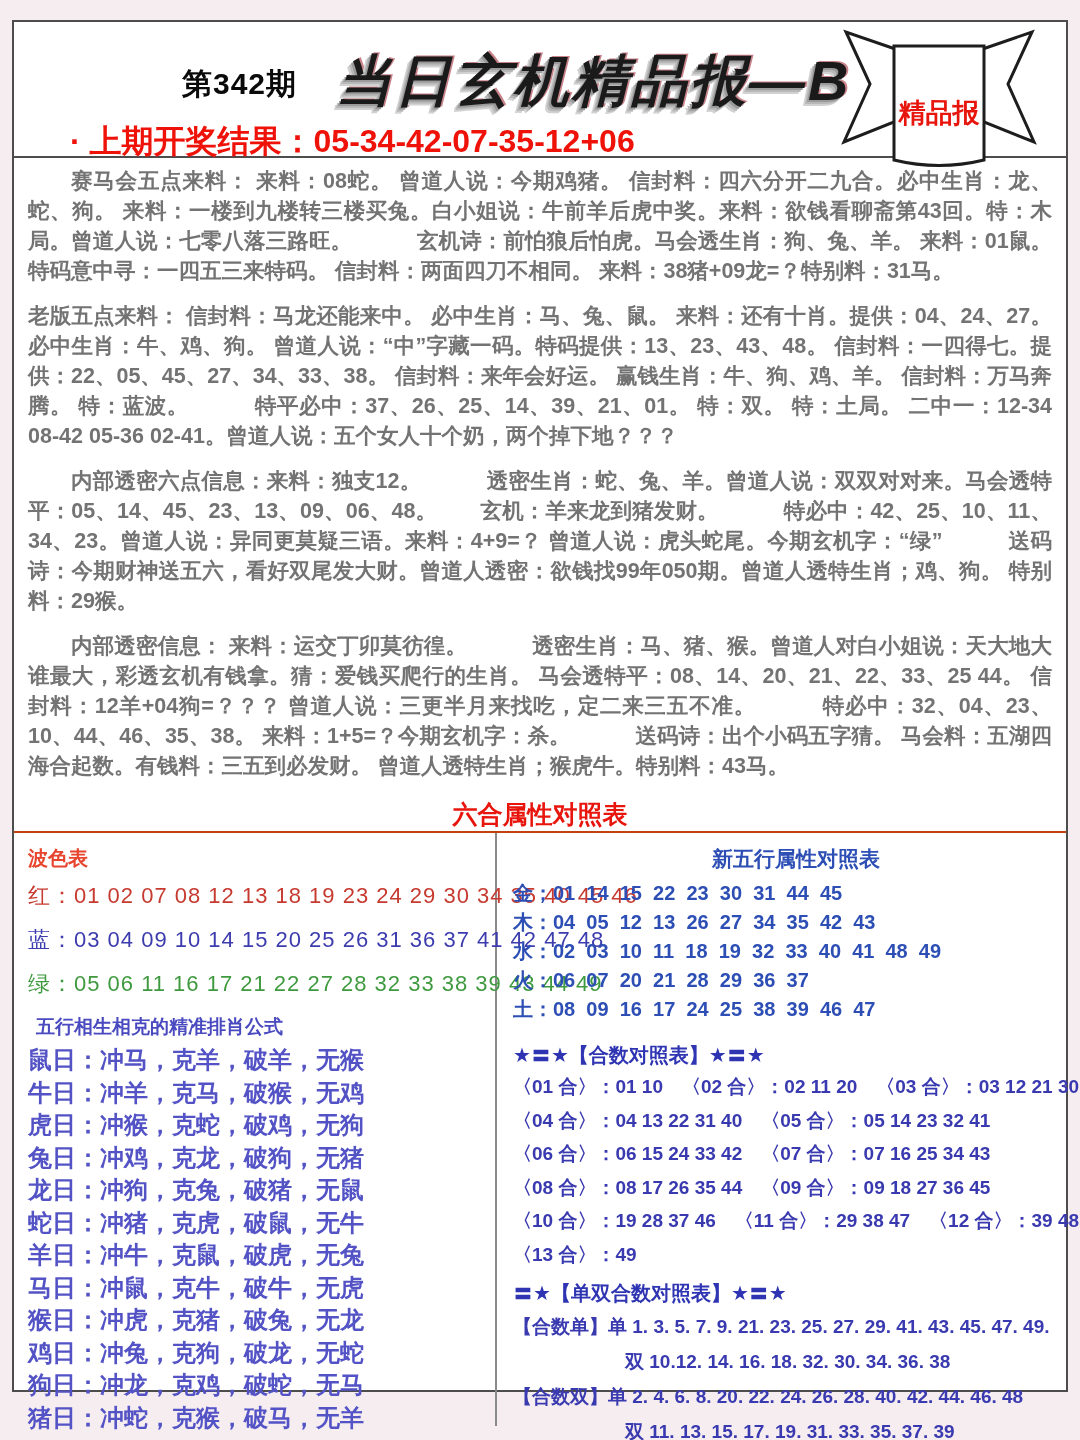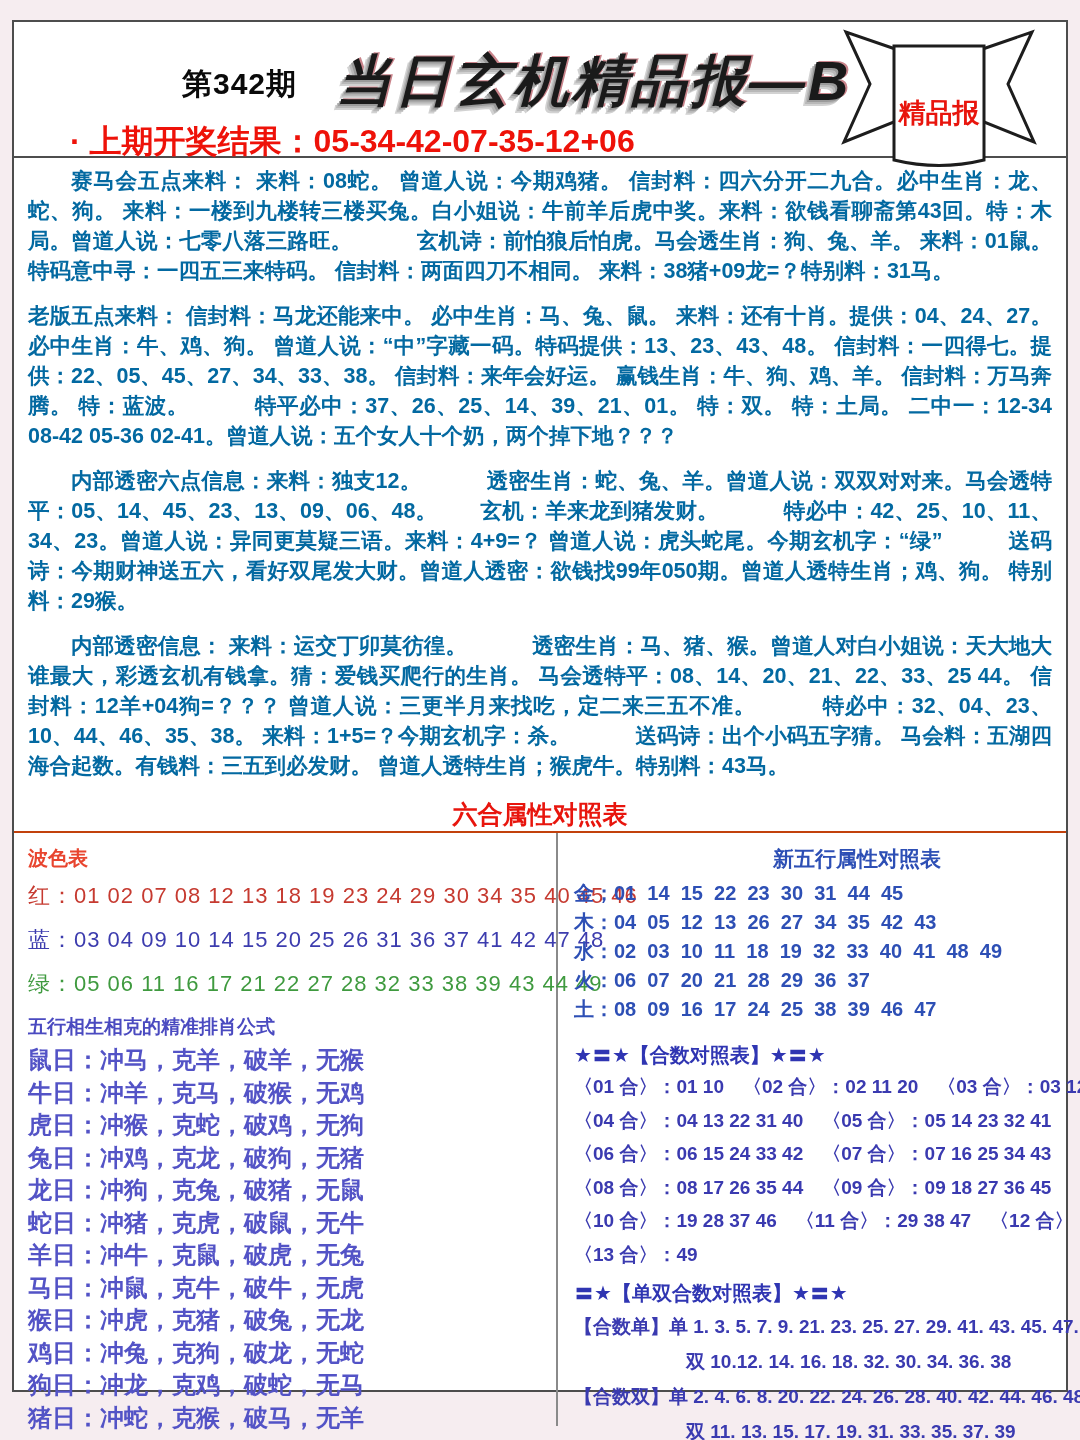--- a/index.html
+++ b/index.html
@@ -28,42 +28,42 @@
     font-size: 56px; font-weight: 900; font-style: italic;
     color: #1a1a1a; letter-spacing: 3px; white-space: nowrap;
     text-shadow: -2px 2px 0 #9a9a9a, -4px 4px 0 #b8b8b8, -6px 6px 0 #d2d2d2, 2px -1px 0 #c9848b;
   }
   .prev {
     position: absolute; left: 16px; top: 98px;
     font-size: 32px; font-weight: bold; color: #ee1209; white-space: nowrap; margin-left: 40px;
   }
   .banner { position: absolute; right: 26px; top: 2px; width: 202px; height: 150px; z-index: 5; }
   
-  .paras { padding: 8px 14px 0; color: #0369a1; }
+  .paras { padding: 8px 14px 0; color: #737373; }
   .paras p {
     margin: 0 0 15px; font-size: 21.5px; font-weight: bold;
     line-height: 30px; white-space: pre-wrap; text-align: justify;
   }
   .indent { text-indent: 2em; }
   
   .section-title {
     height: 37px; line-height: 36px; text-align: center;
     color: #e8150d; font-size: 25px; font-weight: bold;
     border-bottom: 2px solid #c2410c;
   }
   
   .cols { display: flex; height: 593px; }
-  .col-left { width: 544px; border-right: 2px solid #8a8a8a; padding: 8px 12px 0 14px; }
+  .col-left { width: 483px; border-right: 2px solid #8a8a8a; padding: 8px 12px 0 14px; }
   .col-right { flex: 1; padding: 4px 10px 0 16px; }
   .bose-title { color: #e8452f; font-size: 20px; font-weight: bold; margin: 4px 0 2px; }
   .color-row { font-size: 22px; font-weight: normal; line-height: 44px; white-space: pre; letter-spacing: 1px; }
   .c-red   { color: #c63a30; }
   .c-blue  { color: #3c3cae; }
   .c-green { color: #3f9a3f; }
-  .formula-title { color: #4a4ac0; font-size: 19px; font-weight: bold; margin: 8px 0 4px; }
+  .formula-title { color: #4a4ac0; font-size: 19px; font-weight: bold; margin: 8px 8px 4px; }
   .formula-row { color: #5353c6; font-size: 24px; font-weight: bold; line-height: 32.5px; }
   .wuxing-title { text-align: center; color: #2d4fb5; font-size: 21px; font-weight: bold; margin: 8px 0 6px; }
   .wuxing-row { color: #2d4fb5; font-size: 20px; font-weight: bold; line-height: 29px; white-space: pre; }
   .star-header { color: #2f35b2; font-size: 20px; font-weight: bold; margin-top: 16px; line-height: 30px; }
   .hesu-row { color: #3a3ab0; font-size: 19px; font-weight: bold; line-height: 33.5px; white-space: pre; }
   .ds-header { color: #2f35b2; font-size: 20px; font-weight: bold; margin-top: 6px; line-height: 32px; }
   .ds-line1 { color: #3a3ab0; font-size: 19px; font-weight: bold; line-height: 35px; white-space: pre; }
   .ds-line2 { color: #3a3ab0; font-size: 19px; font-weight: bold; line-height: 35px; padding-left: 112px; white-space: pre; }
 </style>
 </head>

